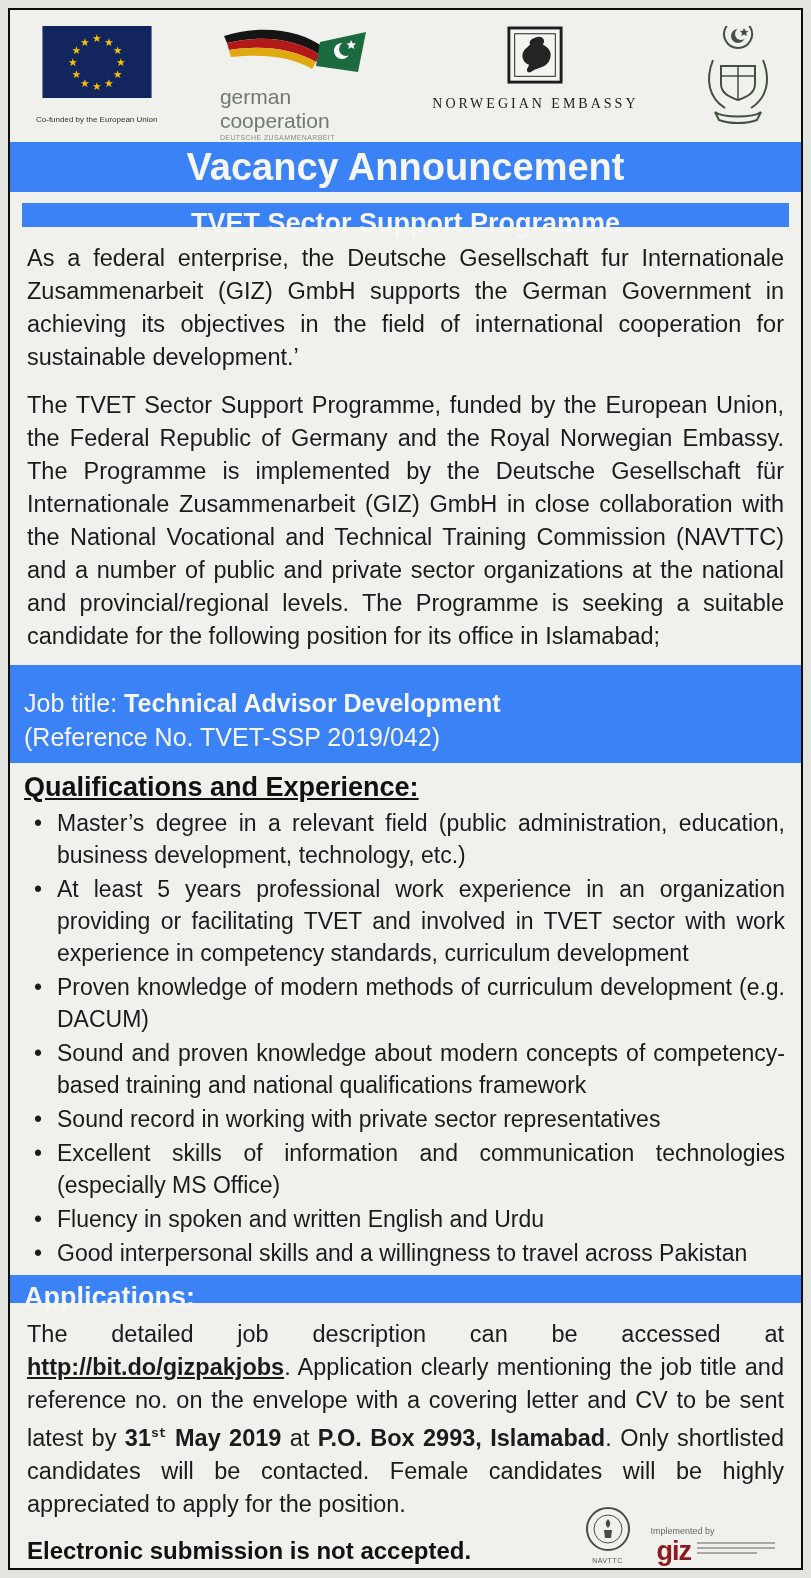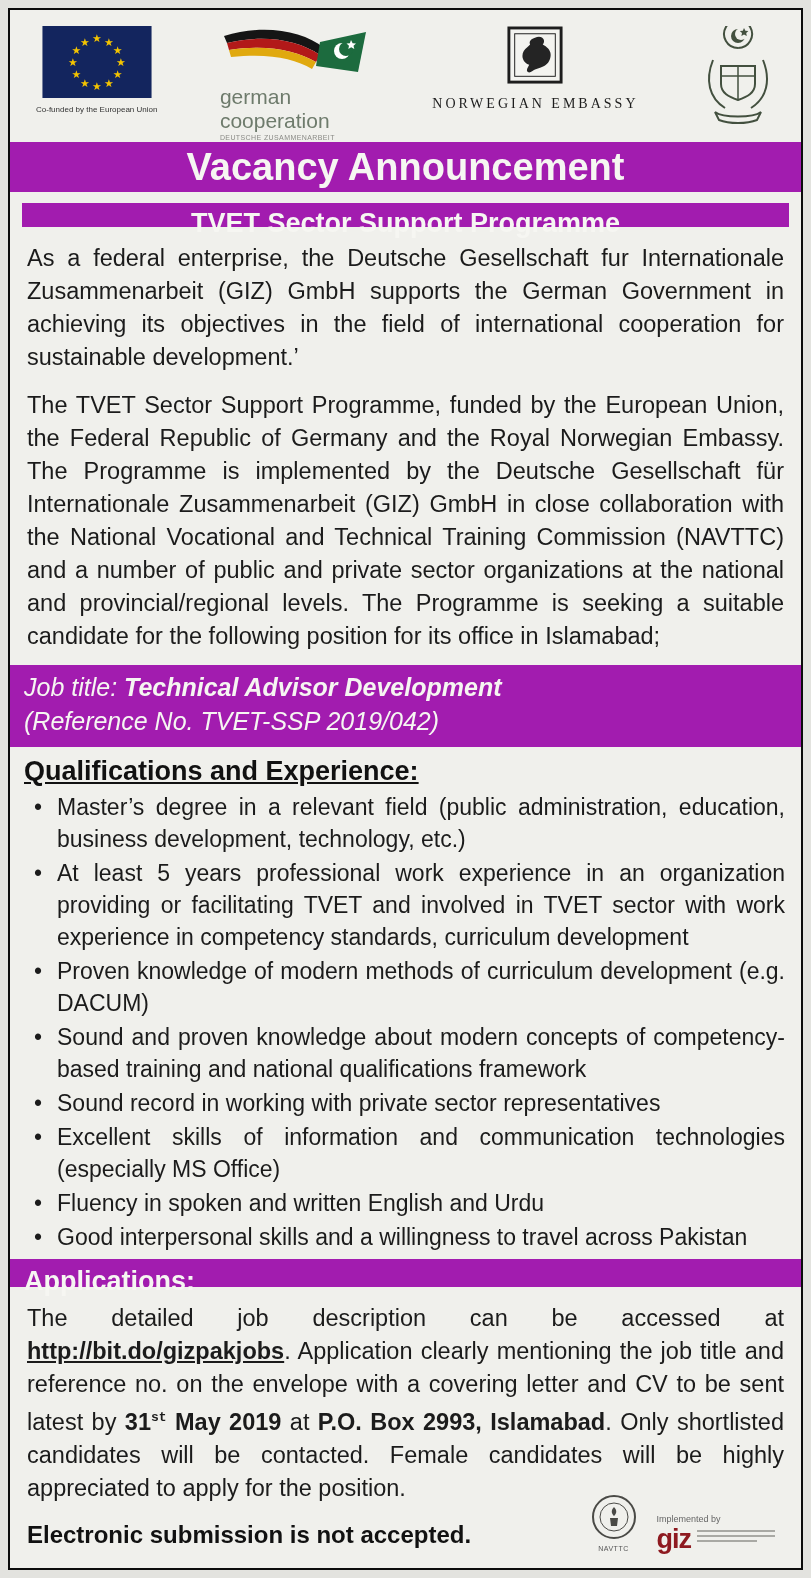--- a/index.html
+++ b/index.html
@@ -3,54 +3,54 @@
 <meta charset="utf-8">
 <style>
   * { margin:0; padding:0; box-sizing:border-box; }
   body { width:811px; height:1578px; background:#cfcfcb; font-family:"Liberation Sans", sans-serif; }
   .page { position:relative; width:811px; height:1578px; background:#e3e3df; outline:1px solid #8a8a86; overflow:hidden; }
   .ad { position:absolute; top:8px; left:8px; right:8px; bottom:8px; border:2px solid #0c0c0c; background:#f0f0ec; overflow:hidden; }
 
   
   .logos { display:flex; justify-content:space-between; align-items:flex-start; padding:16px 26px 4px 26px; height:128px; }
   .logo-cell { display:flex; flex-direction:column; align-items:center; }
-  .eu-caption { font-size:8px; color:#333; margin-top:3px; align-self:flex-start; }
+  .eu-caption { font-size:8px; color:#333; margin-top:13px; align-self:flex-start; }
   .gc-name { font-size:21px; color:#6e7b6c; line-height:22px; margin-top:2px; }
   .gc-sub { font-size:7px; color:#8a8a86; letter-spacing:.4px; margin-top:2px; }
   .nor-label { font-family:"Liberation Serif", serif; font-size:14px; letter-spacing:3px; color:#1d1d1d; margin-top:6px; white-space:nowrap; }
 
   
-  .bar { background:#a21caf; color:#f6f6f2; }
+  .bar { background:#3b82f6; color:#f6f6f2; }
   .title-bar { margin-top:4px; height:50px; line-height:50px; text-align:center; font-size:38px; font-weight:bold; }
   .subtitle-bar { margin:11px 12px 0 12px; height:24px; line-height:40px; text-align:center; font-size:27px; font-weight:bold; }
 
   .para { margin:15px 17px 0 17px; font-size:23.5px; line-height:33px; color:#1b1b1b; text-align:justify; }
 
-  .job-bar { margin-top:12px; padding:5px 14px 9px 14px; font-size:25px; line-height:34px;font-style:italic; }
+  .job-bar { margin-top:12px; padding:21px 14px 9px 14px; font-size:25px; line-height:34px; }
   .job-bar .job-title { font-weight:bold; }
 
   .qual-heading { margin:9px 14px 2px 14px; font-size:27px; font-weight:bold; color:#111;text-decoration:underline; }
 
   ul.quals { margin:4px 16px 6px 16px; list-style:none; }
   ul.quals li { position:relative; padding-left:31px; font-size:23px; line-height:32px; color:#1b1b1b; text-align:justify; margin-bottom:2px; }
   ul.quals li::before { content:"•"; position:absolute; left:8px; top:0; font-size:23px; }
 
   .apps-bar { margin-top:6px; height:28px; line-height:44px; padding-left:14px; font-size:27px; font-weight:bold; }
 
   .apps-para sup { font-size:13px; font-weight:bold;font-family:Liberation Mono, monospace; }
   .joblink { color:inherit; font-weight:bold; text-decoration:underline; }
 
   .note { margin:16px 17px 0 17px; font-size:24px; font-weight:bold; color:#111; }
 
-  .footer-logos { position:absolute; right:26px; bottom:16px; display:flex; align-items:flex-end; gap:20px; }
+  .footer-logos { position:absolute; right:26px; bottom:4px; display:flex; align-items:flex-end; gap:20px; }
   .navttc-wrap { display:flex; flex-direction:column; align-items:center; }
   .navttc-label { font-size:7px; color:#555; margin-top:1px; letter-spacing:.5px; }
   .giz-block { display:flex; flex-direction:column; align-items:flex-start; }
   .impl-label { font-size:9px; color:#666; margin-bottom:2px; }
-  .giz-row { display:flex; align-items:flex-start; gap:6px; }
+  .giz-row { display:flex; align-items:flex-start; gap:6px;margin-left:6px; }
   .giz-word { font-size:27px; font-weight:bold; color:#8e1a20; line-height:26px; letter-spacing:-1px; }
   .giz-lines { display:flex; flex-direction:column; gap:3px; padding-top:4px; }
   .giz-lines i { display:block; width:78px; height:2px; background:#a9a9a4; }
   .giz-lines i:nth-child(3) { width:60px; }
 </style>
 </head>
 <body>
 
 <div class="page">
   <div class="ad">

